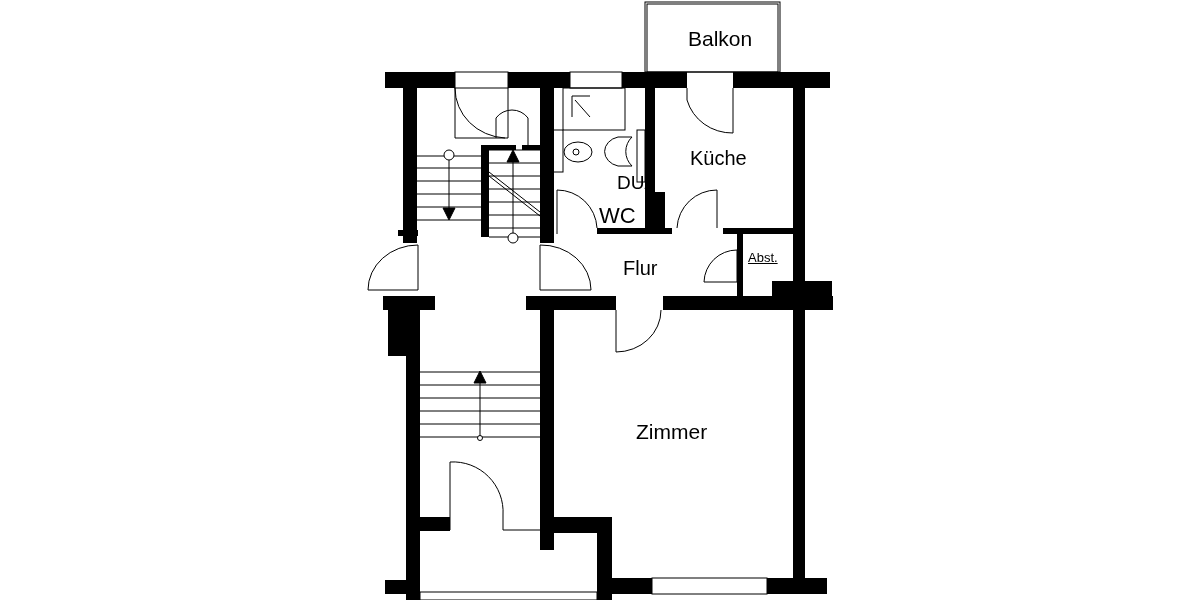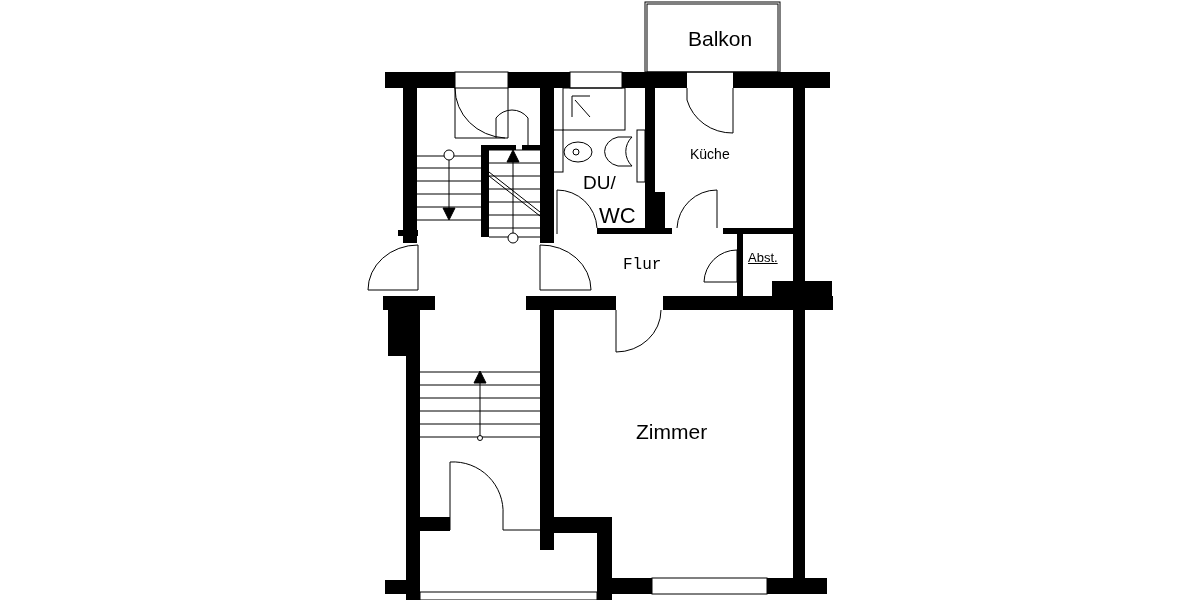--- a/index.html
+++ b/index.html
@@ -131,18 +131,18 @@
     <line x1="420" y1="411" x2="540" y2="411"></line>
     <line x1="420" y1="424" x2="540" y2="424"></line>
     <line x1="420" y1="437" x2="540" y2="437"></line>
     <line x1="480" y1="437" x2="480" y2="380"></line>
     <polygon points="474,383 486,383 480,371" fill="#000"></polygon>
     <circle cx="480" cy="438" r="2.5" fill="#fff"></circle>
   </g>
 </svg>
 
 <div class="room-label" style="left:676px; top:27px; font-size:21px;margin-left:12px;">Balkon</div>
-<div class="room-label" style="left:690px; top:147px; font-size:14px;text-align:center;">Küche</div>
-<div class="room-label" style="left:583px; top:173px; font-size:19px;">DU/</div>
+<div class="room-label" style="left:690px; top:147px; font-size:20px;text-align:center;">Küche</div>
+<div class="room-label" style="left:617px; top:173px; font-size:19px;">DU/</div>
 <div class="room-label" style="left:599px; top:204px; font-size:22px;">WC</div>
-<div class="room-label" style="left:623px; top:257px; font-size:16px;font-family:Liberation Mono, monospace;">Flur</div>
+<div class="room-label" style="left:623px; top:257px; font-size:20px;">Flur</div>
 <div class="room-label" style="left:748px; top:251px; font-size:13px;text-decoration:underline;">Abst.</div>
 <div class="room-label" style="left:636px; top:420px; font-size:21px;">Zimmer</div>
 
 </body></html>

